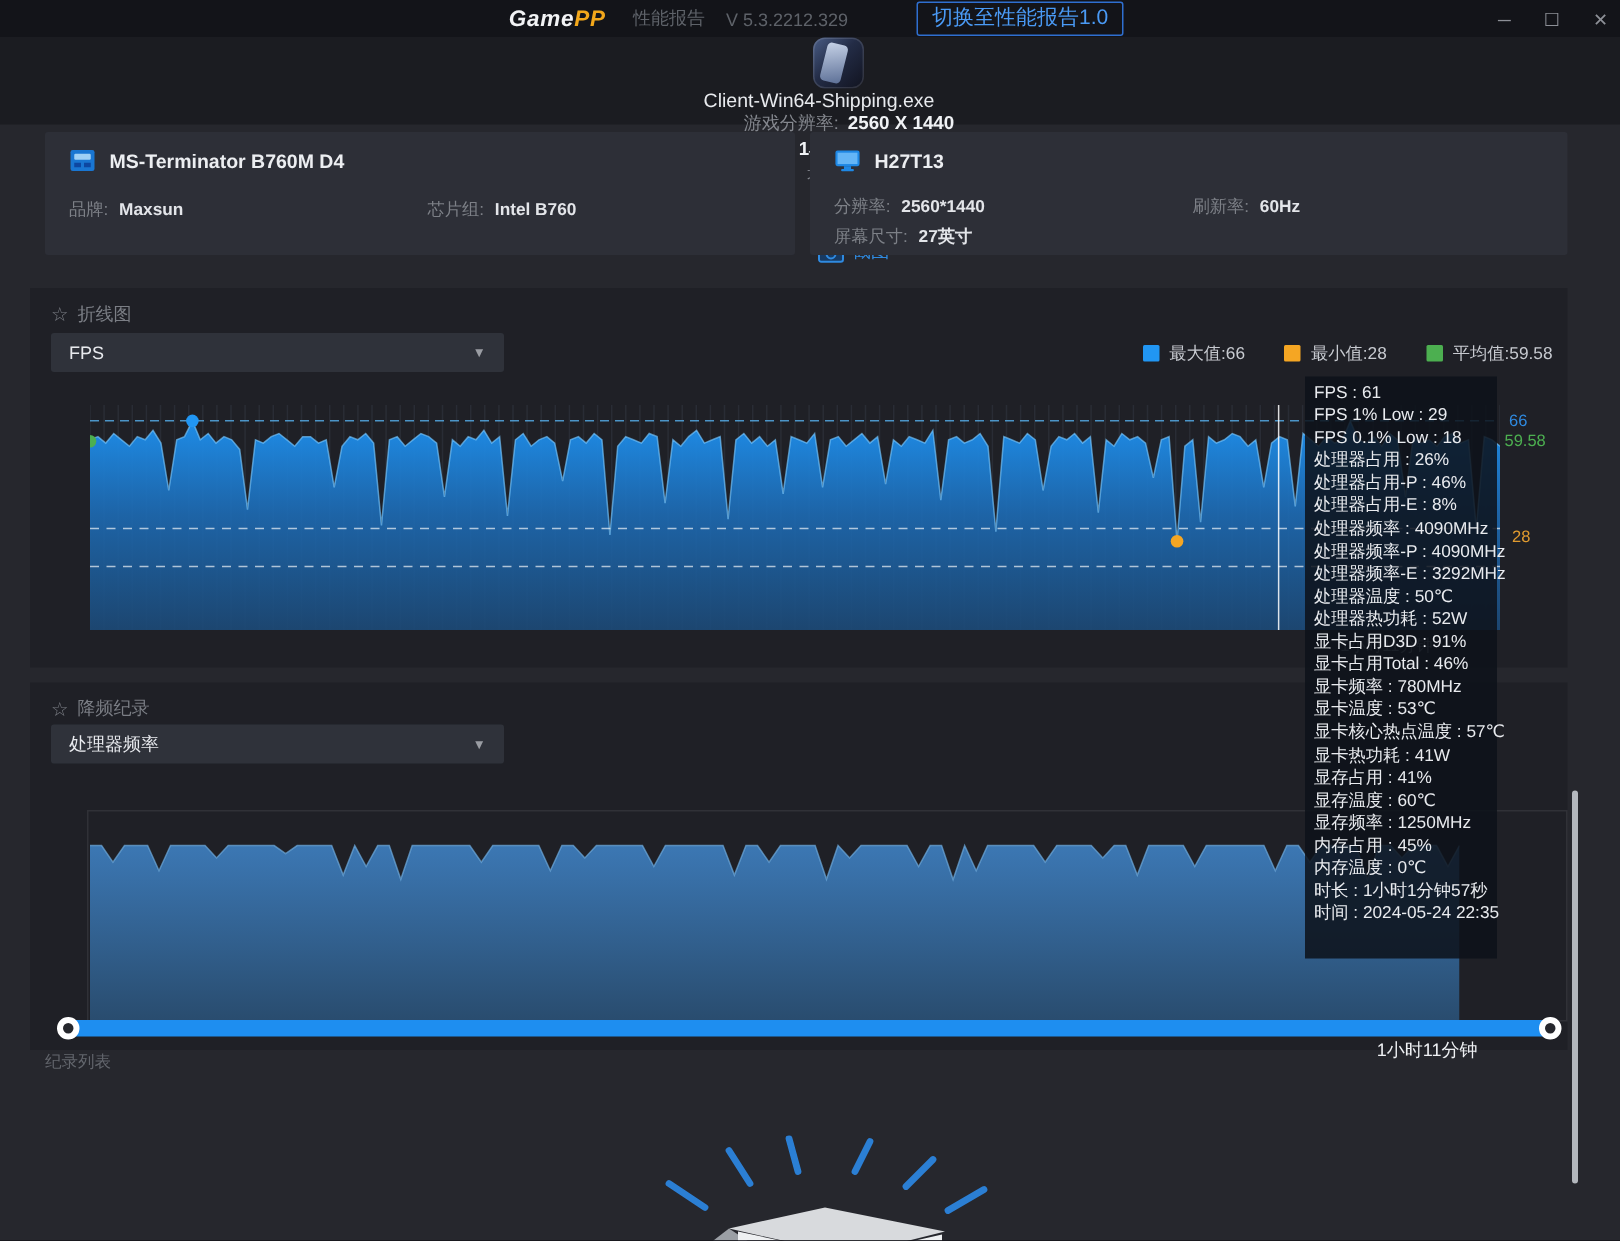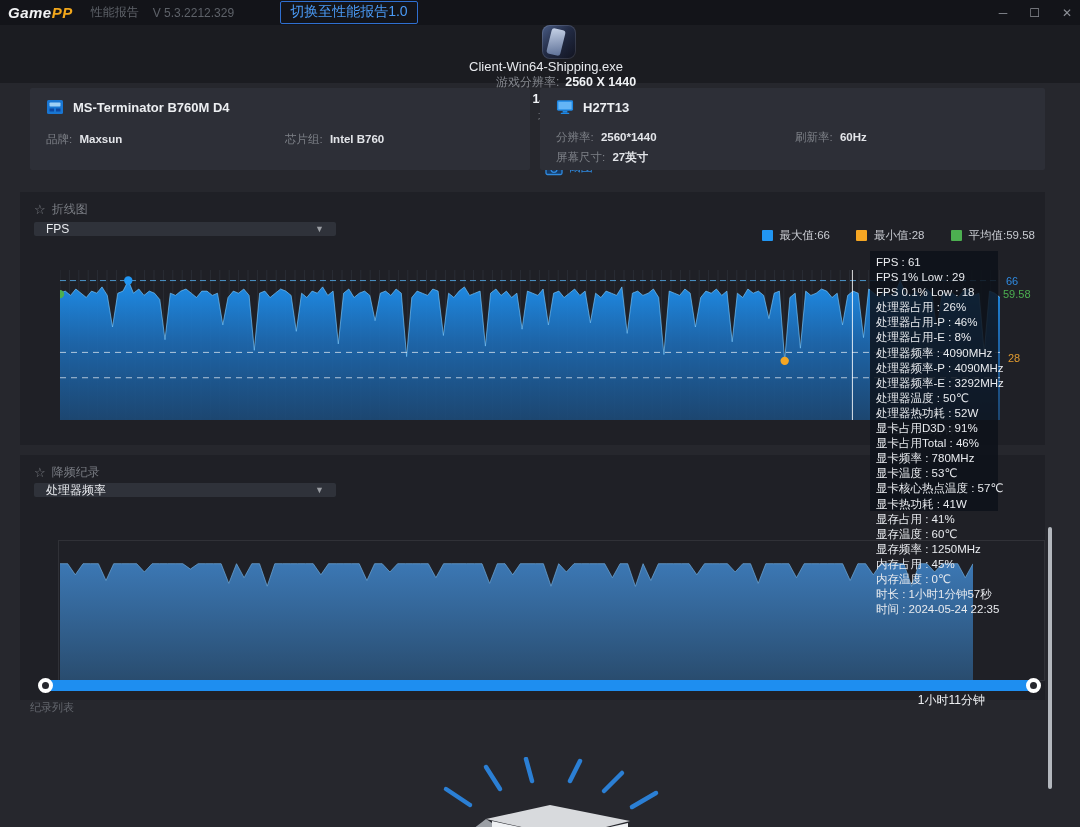--- a/index.html
+++ b/index.html
@@ -1,21 +1,21 @@
 <!DOCTYPE html>
 <html><head>
 <meta charset="utf-8">
 <style>
   html,body{margin:0;padding:0;background:#101114;}
   #app{position:relative;width:1080px;height:827px;background:#26272d;overflow:hidden;
        font-family:"Liberation Sans","DejaVu Sans",sans-serif;color:#dfe1e5;
        -webkit-font-smoothing:antialiased;}
   
   .titlebar{position:absolute;left:0;top:0;width:1080px;height:25px;background:#131419;
-            display:flex;align-items:center;}
+            display:flex;align-items:center;justify-content:center;}
   .logo{font-style:italic;font-weight:bold;font-size:15px;letter-spacing:.5px;margin-left:8px;}
   .logo .g{color:#f2f3f5;} .logo .pp{color:#f2a71b;}
   .tb-sub{color:#5e6269;font-size:12px;margin-left:18px;}
   .tb-ver{color:#5e6269;font-size:12px;margin-left:14px;}
   .switch-btn{margin-left:46px;border:1px solid #2f6fd0;color:#4a9af5;font-size:14px;
               padding:1px 9px 2px;border-radius:2px;background:transparent;cursor:pointer;}
   .win-controls{position:absolute;right:8px;top:0;height:25px;display:flex;align-items:center;gap:22px;
                 color:#8d9097;font-size:12px;}
   .win-controls span{cursor:pointer;line-height:1;}
   
@@ -38,40 +38,40 @@
   .card-title{font-size:13px;color:#eceef1;font-weight:bold;}
   .card-row{position:absolute;left:16px;right:12px;display:flex;font-size:11.5px;}
   .card-row .f1{width:239px;} .card-row .f2{flex:1;}
   .lab{color:#7d8087;} .val{color:#e3e5e9;font-weight:bold;margin-left:4px;}
   .hw-icon{width:18px;height:16px;flex:0 0 auto;}
   
   .panel{position:absolute;left:20px;width:1025px;background:#1f2026;}
   .panel.p1{top:192px;height:253px;} .panel.p2{top:455px;height:245px;}
   .sec-head{display:flex;align-items:center;gap:6px;padding:9px 0 0 14px;color:#7b7e85;font-size:12px;}
   .star{font-size:13px;color:#7b7e85;}
-  .dropdown{position:absolute;left:14px;width:302px;height:14px;background:#2f323a;border-radius:2px;
+  .dropdown{position:absolute;left:14px;width:302px;height:26px;background:#2f323a;border-radius:2px;
             display:flex;align-items:center;justify-content:space-between;padding:0 12px;box-sizing:border-box;
             cursor:pointer;text-align:right;}
   .p1 .dropdown{top:30px;} .p2 .dropdown{top:28px;}
   .dd-text{font-size:12px;color:#e8eaee;}
   .dd-arrow{font-size:9px;color:#9a9da3;}
   .legend{position:absolute;right:10px;top:36px;display:flex;gap:26px;align-items:center;}
   .legend-item{display:flex;align-items:center;gap:7px;font-size:11.5px;color:#c7cad0;}
   .legend-sq{width:11px;height:11px;border-radius:1px;display:inline-block;}
   
   .chart1-wrap{position:absolute;left:40px;top:78px;width:940px;height:150px;}
   .axis-label-max{position:absolute;left:986px;top:83px;font-size:11px;color:#2f8ae0;}
   .axis-label-avg{position:absolute;left:983px;top:96px;font-size:11px;color:#4caf50;}
   .axis-label-min{position:absolute;left:988px;top:160px;font-size:11px;color:#e09a2f;}
   .axis-end{position:absolute;right:90px;top:231px;font-size:11px;color:#6e7178;}
   .plot2{position:absolute;left:38px;top:85px;width:987px;height:141px;
          border:1px solid rgba(255,255,255,.08);box-sizing:border-box;}
   .chart2-wrap{position:absolute;left:1px;top:0px;width:913px;height:139px;}
   
-  .tooltip{position:absolute;left:870px;top:251px;width:128px;height:260px;z-index:30;
+  .tooltip{position:absolute;left:870px;top:251px;width:128px;height:388px;z-index:30;
            background:rgba(13,17,26,.86);padding:4px 0 0 6px;box-sizing:border-box;
            pointer-events:none;}
   .tooltip div{font-size:11.5px;line-height:15.1px;color:#e9ebef;white-space:nowrap;}
   
   .slider-track{position:absolute;left:45px;top:680px;width:988px;height:11px;background:#1e8ef0;
                 border-radius:5px;cursor:pointer;}
   .slider-handle{position:absolute;top:678px;width:7px;height:7px;border:4px solid #fff;
                  background:#26272d;border-radius:50%;cursor:ew-resize;z-index:5;}
   .slider-handle.left{left:38px;} .slider-handle.right{left:1026px;}
   .slider-end-label{position:absolute;right:95px;top:692px;font-size:12px;color:#eef0f3;}

